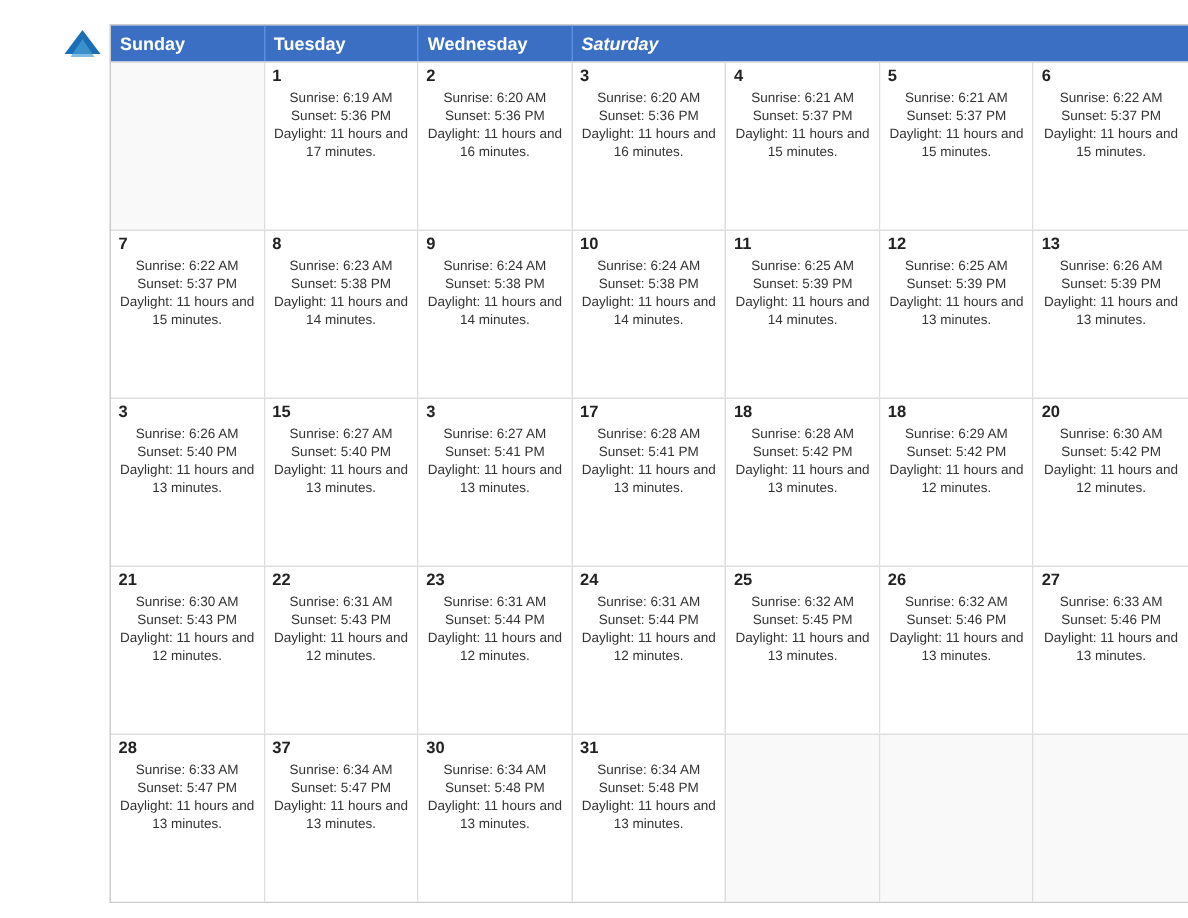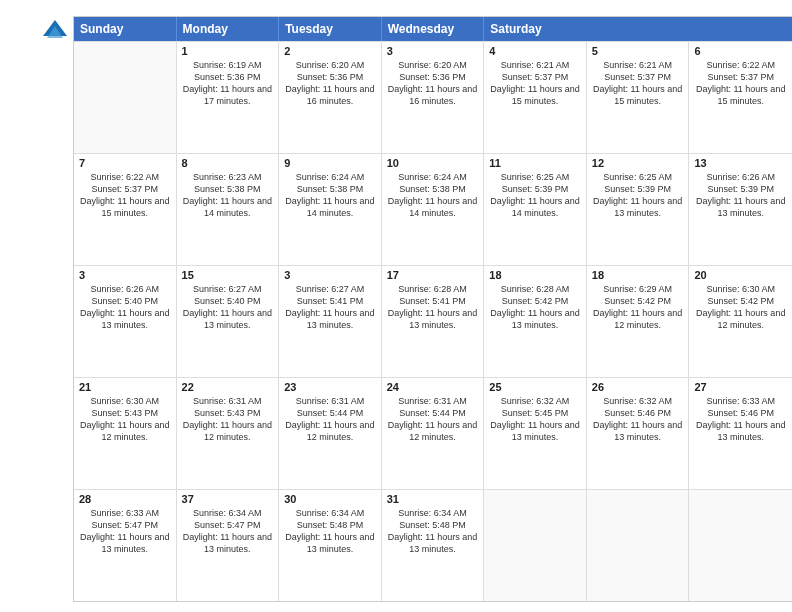--- a/index.html
+++ b/index.html
@@ -72,21 +72,21 @@
       background: #3a6fc4;
     }
     .cal-header-cell {
       color: #fff;
       font-size: 12px;
       font-weight: bold;
       padding: 5px 6px;
       border-right: 1px solid #5a8fe0;
       text-align: left;
     }
-    .cal-header-cell:last-child { border-right: none; }
+    .cal-header-cell:last-child { border-right: none; font-style: italic; }
     .cal-body {
       flex: 1;
       display: flex;
       flex-direction: column;
     }
     .cal-row {
       display: grid;
       grid-template-columns: repeat(7, 1fr);
       flex: 1;
       border-top: 1px solid #ddd;
@@ -132,21 +132,20 @@
     </div>
     <div class="title-block">
       <div class="month-title"></div>
       <div class="location-title"></div>
     </div>
   </div>
 
   <div class="calendar">
     <div class="cal-header-row">
     <div class="cal-header-cell">Sunday</div>
-        <div class="cal-header-cell">Monday</div>
         <div class="cal-header-cell">Tuesday</div>
         <div class="cal-header-cell">Wednesday</div>
         <div class="cal-header-cell">Saturday</div>
       </div>
     <div class="cal-body">
     <div class="cal-row">
           <div class="cal-cell empty"></div>
           <div class="cal-cell">
             <div class="day-number">1</div>
             <div class="day-info">Sunrise: 6:19 AM<br>Sunset: 5:36 PM<br>Daylight: 11 hours and 17 minutes.</div>

